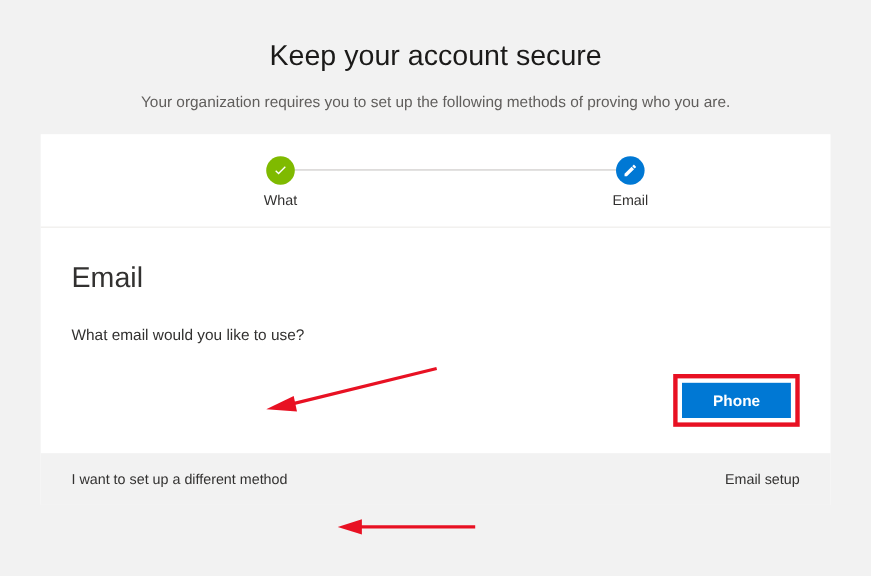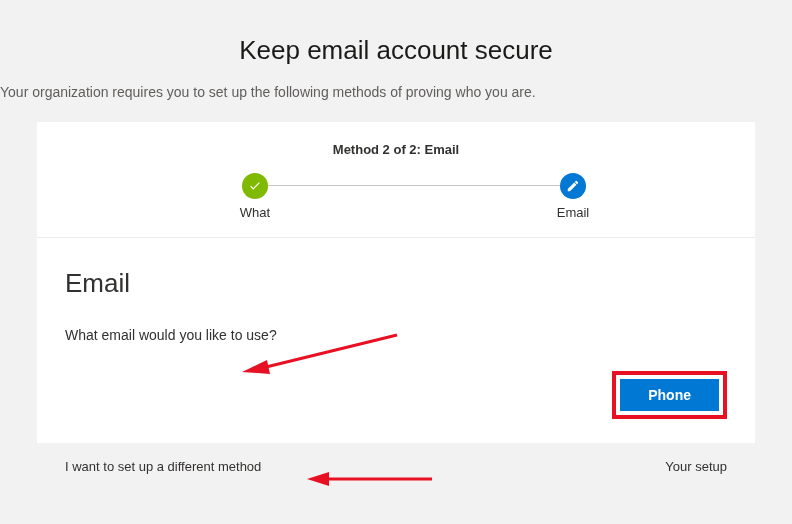--- a/index.html
+++ b/index.html
@@ -14,20 +14,21 @@
   }
   .page-title {
     text-align: center;
     font-size: 26px;
     font-weight: 400;
     color: #1b1a19;
     padding-top: 35px;
     padding-bottom: 18px;
   }
   .page-subtitle {
+    text-align: center;
     font-size: 14px;
     color: #605e5c;
     padding-bottom: 22px;
   }
   .card {
     background: #fff;
     width: 718px;
     margin: 0 auto;
     position: relative;
   }
@@ -132,27 +133,26 @@
   }
   
   .arrow {
     position: absolute;
     pointer-events: none;
   }
 </style>
 </head>
 <body>
 
-<h1 class="page-title">Keep email account secure</h1>
+<h1 class="page-title">Keep your account secure</h1>
 <div class="page-subtitle">Your organization requires you to set up the following methods of proving who you are.</div>
 
 <div class="card">
 
   <div class="progress-wrap">
-    <div class="method-count">Method 2 of 2: Email</div>
     <div class="steps">
       <div class="step-line"></div>
 
       <div class="step phone">
         <div class="step-circle done">
           <svg viewBox="0 0 16 16">
               <path d="M6 10.2 3.5 7.7l-1 1L6 12.2l7.5-7.5-1-1z" fill="#fff"></path>
             </svg>
         </div>
         <div class="step-label">What</div>
@@ -175,21 +175,21 @@
 
     <div class="actions">
       <span class="highlight-box">
         <button class="next-btn">Phone</button>
       </span>
     </div>
   </div>
 
   <div class="footer">
     <a class="link">I want to set up a different method</a>
-    <a class="link">Your setup</a>
+    <a class="link">Email setup</a>
   </div>
 
   <svg class="arrow" style="left:205px; top:208px;" width="160" height="50">
     <line x1="155" y1="5" x2="20" y2="38" stroke="#e81123" stroke-width="3"></line>
     <polygon points="0,42 25,30 28,44" fill="#e81123"></polygon>
   </svg>
   <svg class="arrow" style="left:270px; top:342px;" width="130" height="30">
     <line x1="125" y1="15" x2="18" y2="15" stroke="#e81123" stroke-width="3"></line>
     <polygon points="0,15 22,8 22,22" fill="#e81123"></polygon>
   </svg>

